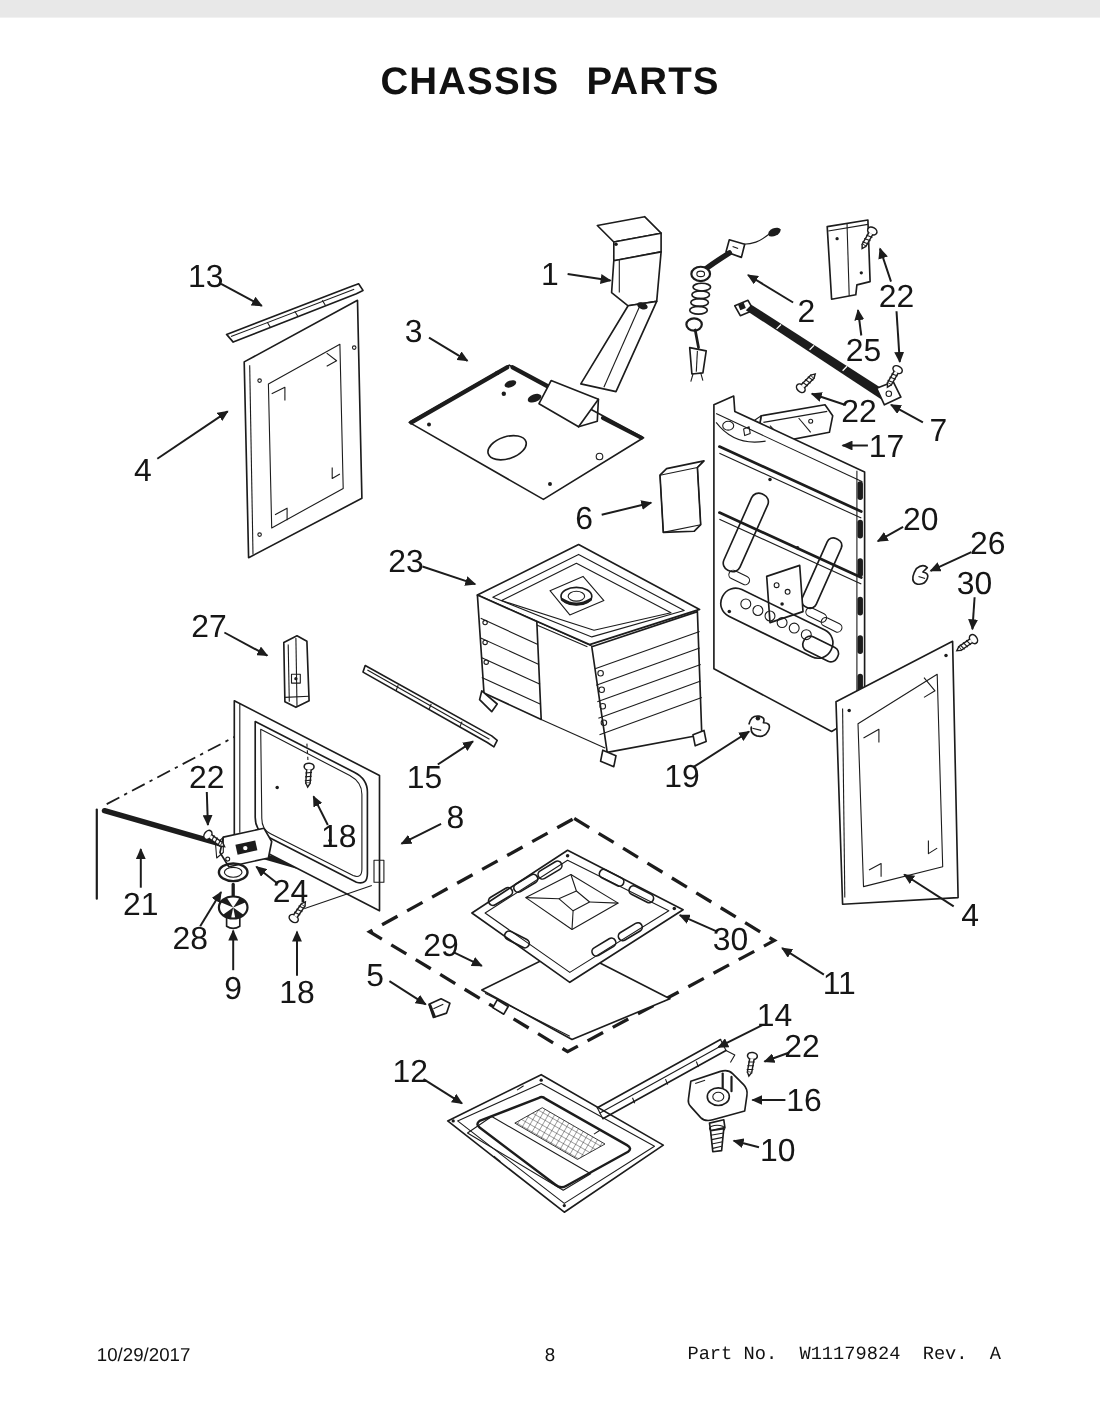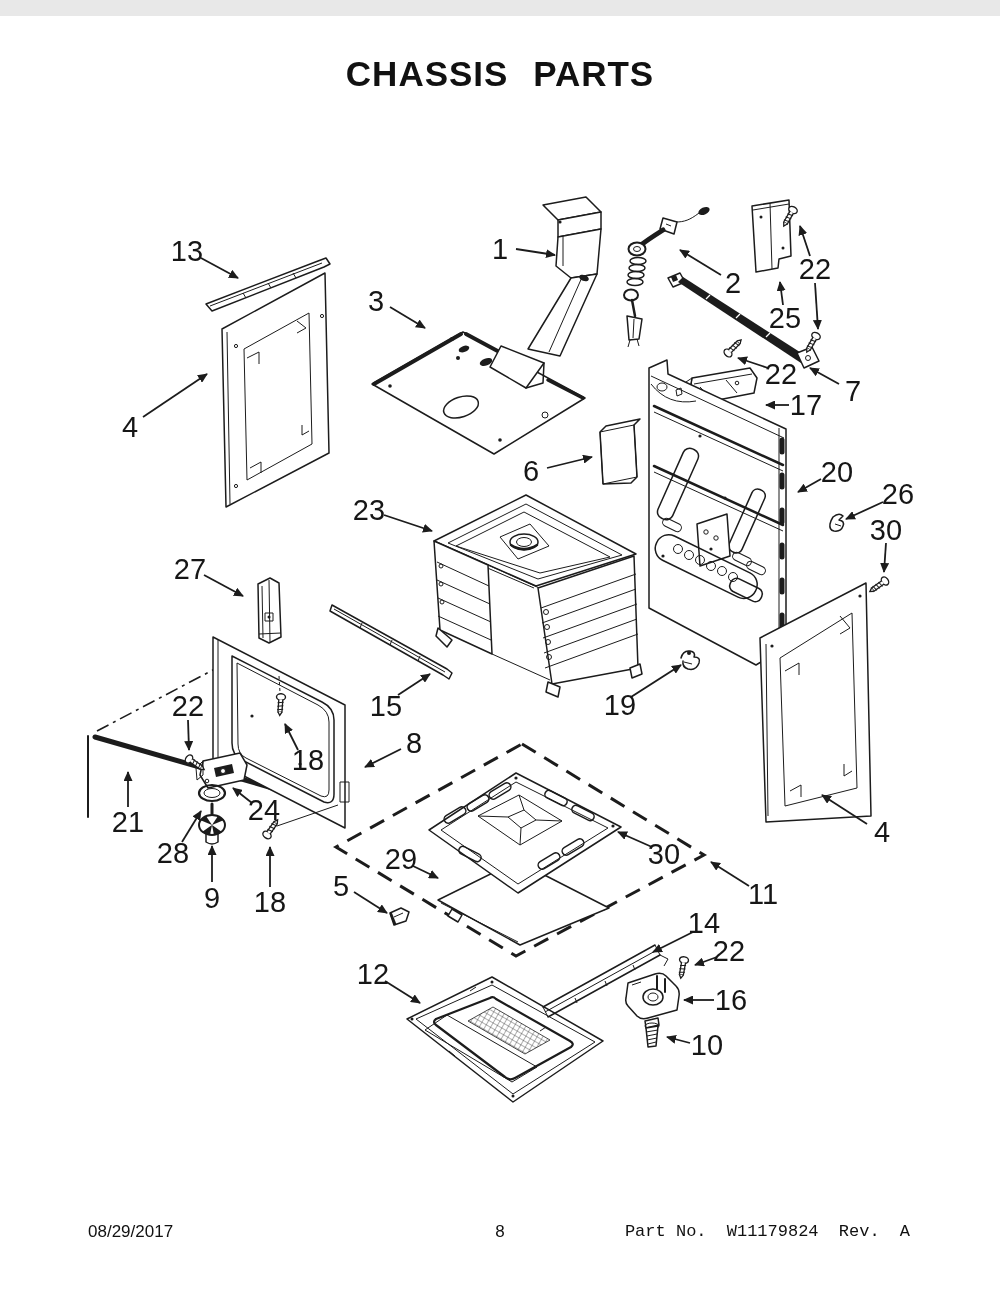--- a/index.html
+++ b/index.html
@@ -569,21 +569,21 @@
           <text class="callout-text" x="886" y="524" text-anchor="middle">30</text>
         </g>
       <g>
           <line class="leader" x1="652" y1="831" x2="618" y2="816" marker-end="url(#ah)"></line>
           <text class="callout-text" x="664" y="848" text-anchor="middle">30</text>
         </g>
     </g>
   </svg>
 
   <div class="footer">
-    <span class="f-date">08/29/2017</span>
+    <span class="f-date">10/29/2017</span>
     <span class="f-page">8</span>
     <span class="f-part">
       <span>Part No.</span>
       <span>W11179824</span>
       <span>Rev.</span>
       <span>A</span>
     </span>
   </div>
 
 </div>

